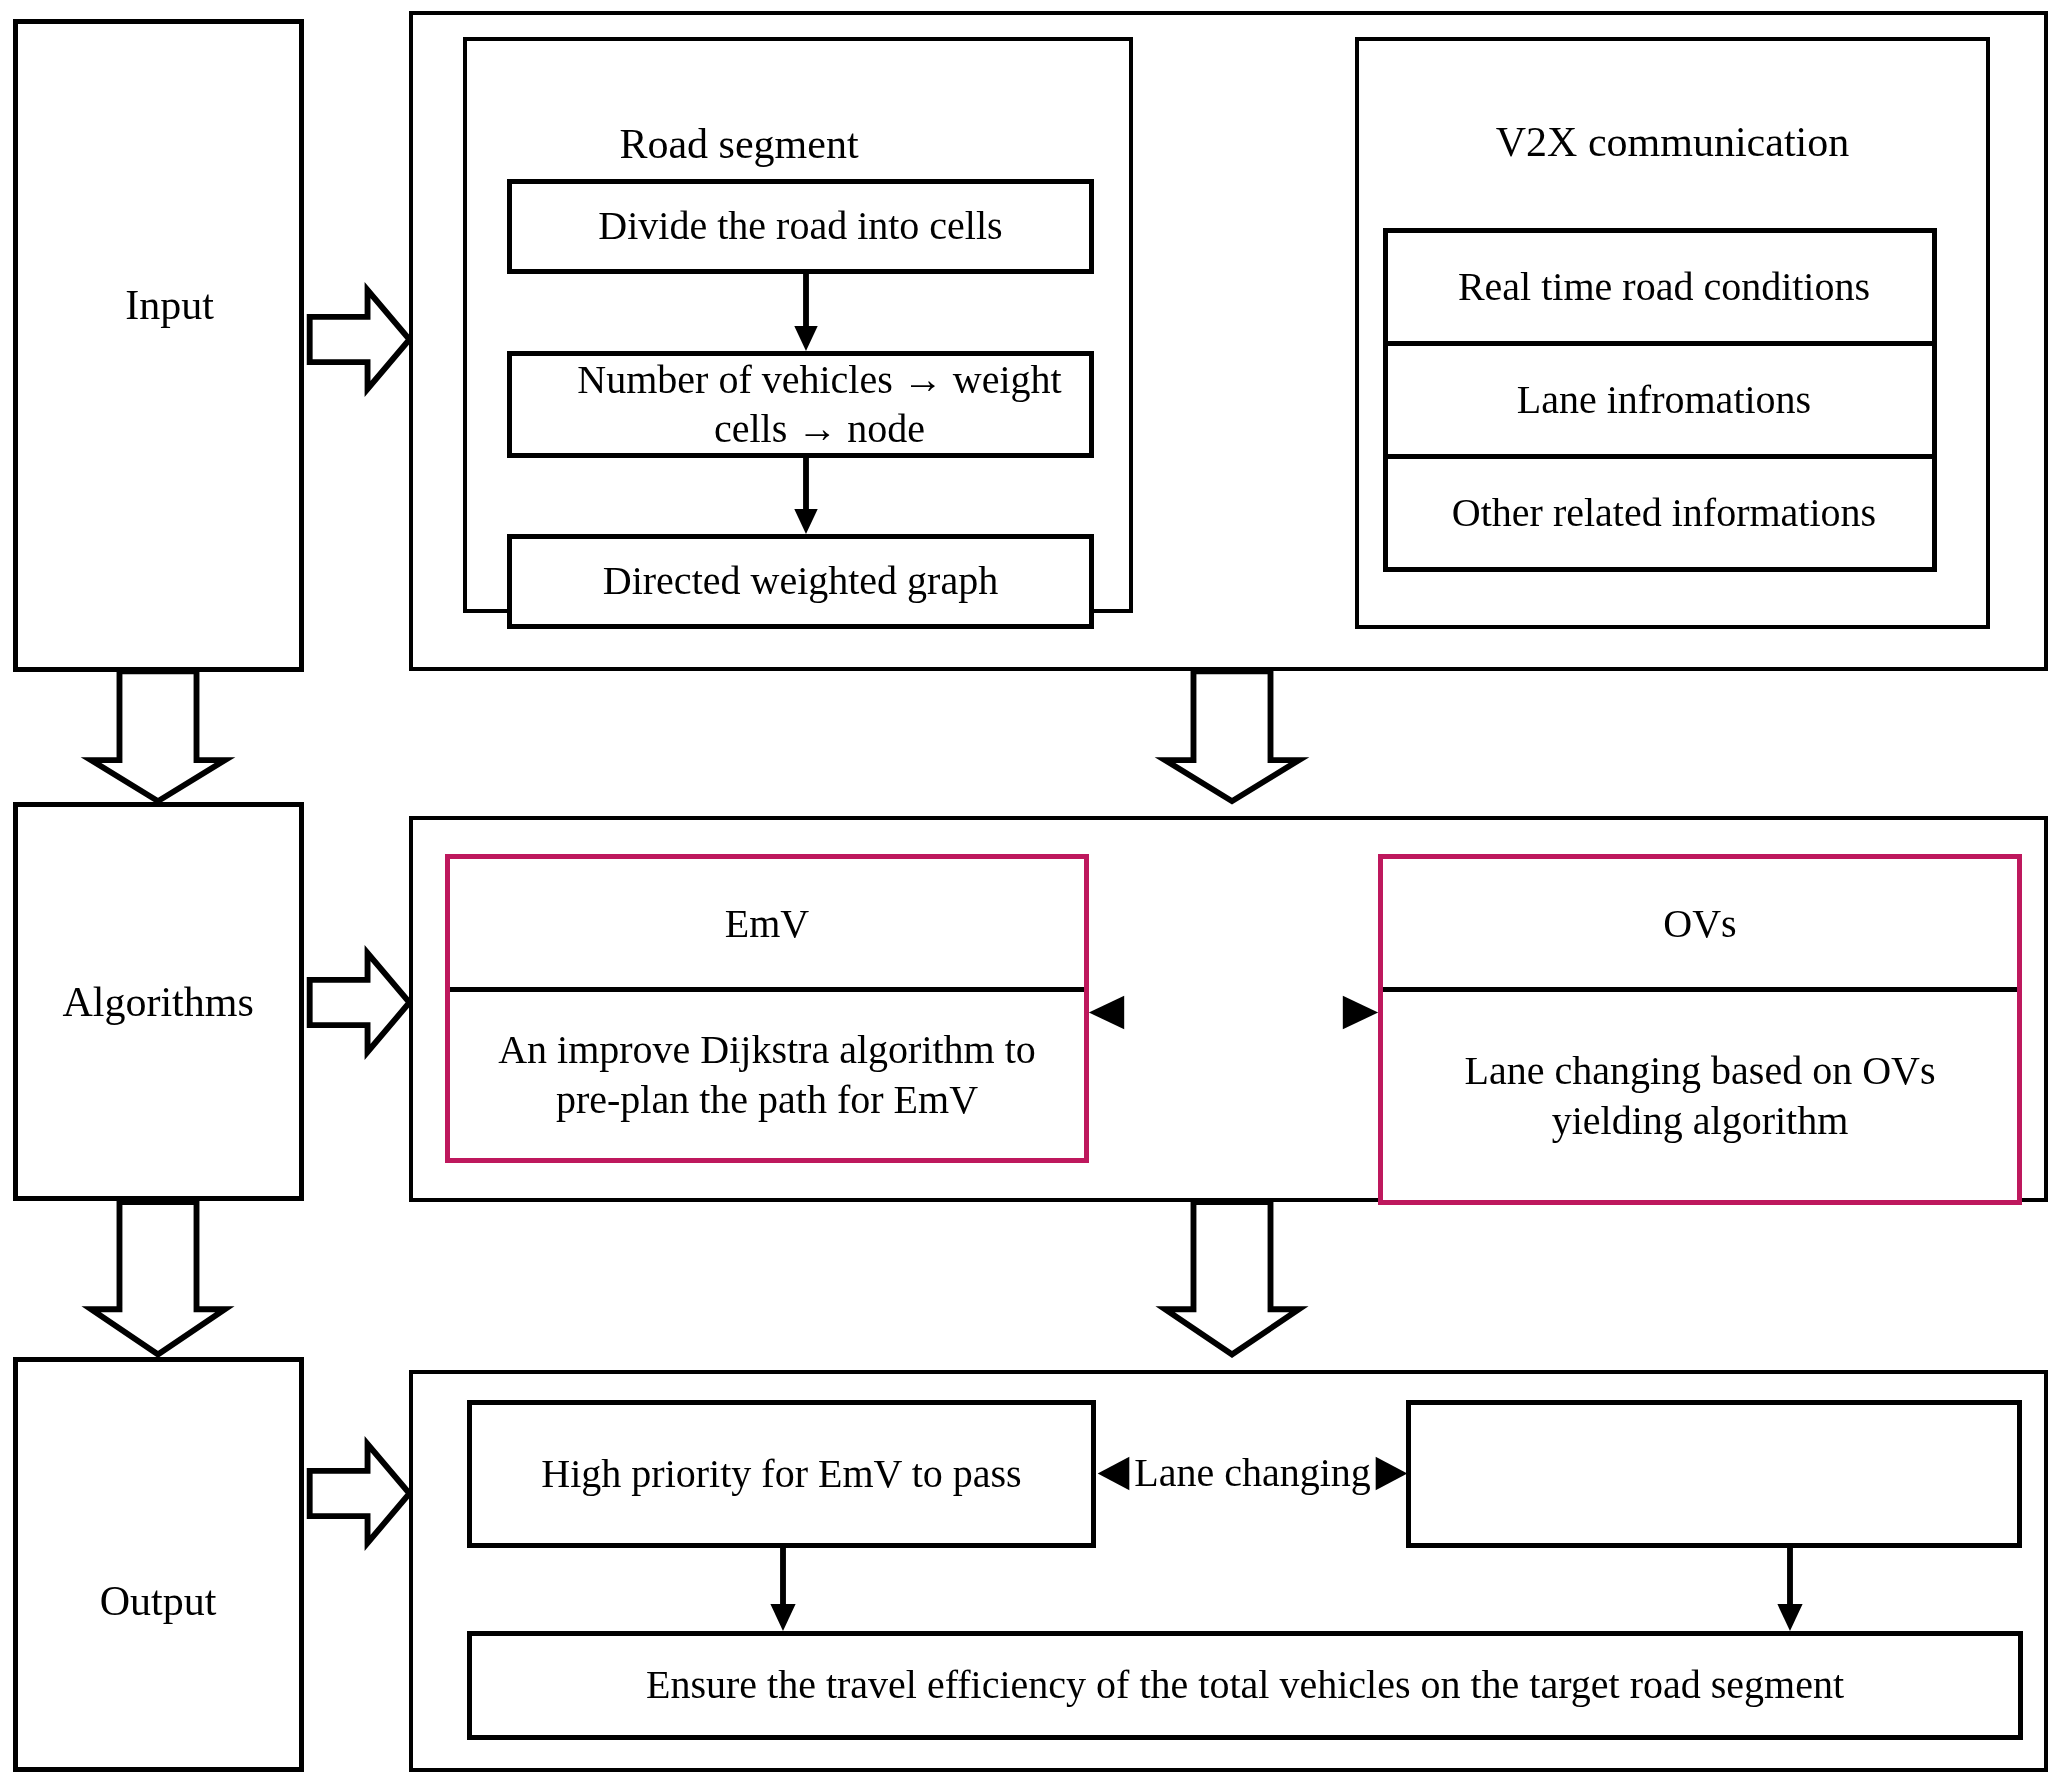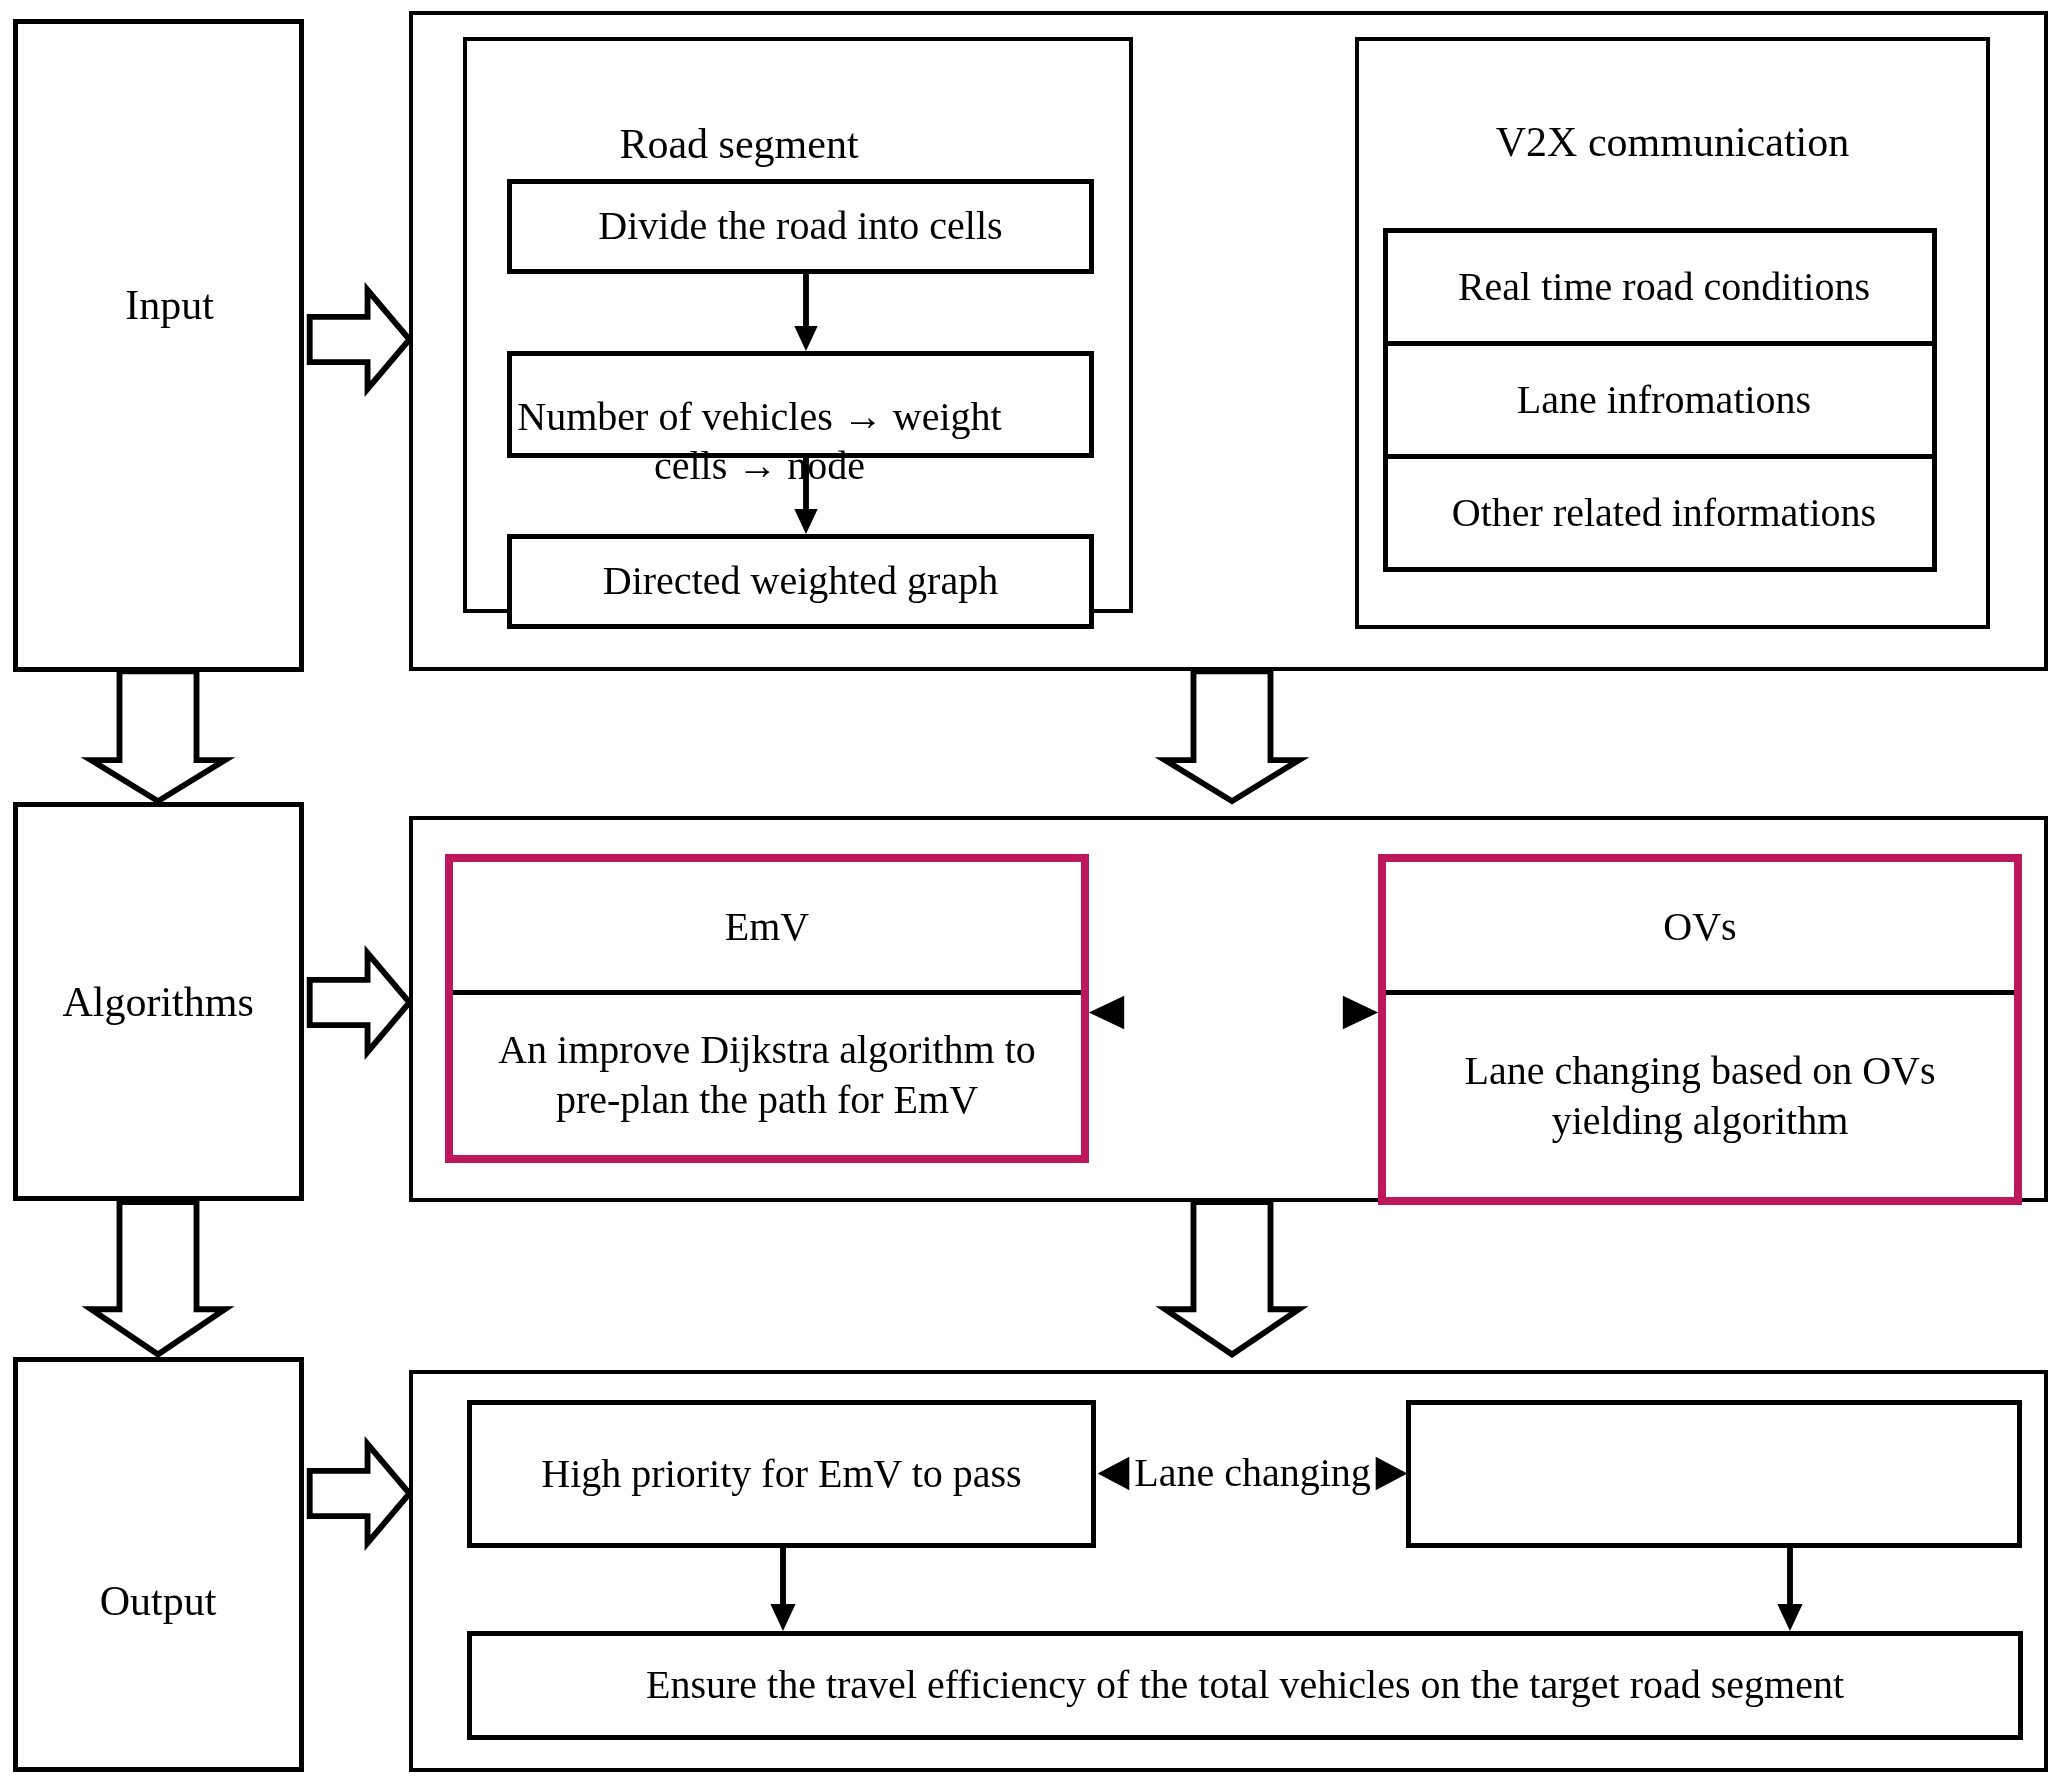--- a/index.html
+++ b/index.html
@@ -59,21 +59,21 @@
     padding-left: 8px;
   }
   .cellstack > .cell:last-child {
     border-bottom: none;
   }
 
   
   .headedbox {
     position: absolute;
     box-sizing: border-box;
-    border: 8px solid #be185d;
+    border: 5px solid #be185d;
     background: #fff;
     display: flex;
     flex-direction: column;
   }
   .headedbox > .hb-title {
     box-sizing: border-box;
     display: flex;
     align-items: center;
     justify-content: center;
     text-align: center;
@@ -129,21 +129,21 @@
 
   <div class="box" style="left:507px; top:179px; width:587px; height:95px;"></div>
   <div class="label f48" style="left:507px; top:179px; width:587px; height:95px;">Divide the road into cells</div>
 
   <svg class="ov" style="left:789px; top:274px;" width="34" height="77" viewBox="0 0 40 92">
     <line class="lineblk" x1="20" y1="0" x2="20" y2="66" stroke-width="6"></line>
     <polygon class="solid" points="6,62 34,62 20,92"></polygon>
   </svg>
 
   <div class="box" style="left:507px; top:351px; width:587px; height:107px;"></div>
-  <div class="label f48" style="left:477px; top:351px; width:565px; height:107px;margin-top:37px;">Number of vehicles → weight
+  <div class="label f48" style="left:537px; top:351px; width:565px; height:107px;">Number of vehicles → weight
 cells → node</div>
 
   <svg class="ov" style="left:789px; top:457px;" width="34" height="77" viewBox="0 0 40 92">
     <line class="lineblk" x1="20" y1="0" x2="20" y2="66" stroke-width="6"></line>
     <polygon class="solid" points="6,62 34,62 20,92"></polygon>
   </svg>
 
   <div class="box" style="left:507px; top:534px; width:587px; height:95px;"></div>
   <div class="label f48" style="left:507px; top:534px; width:587px; height:95px;">Directed weighted graph</div>
 

